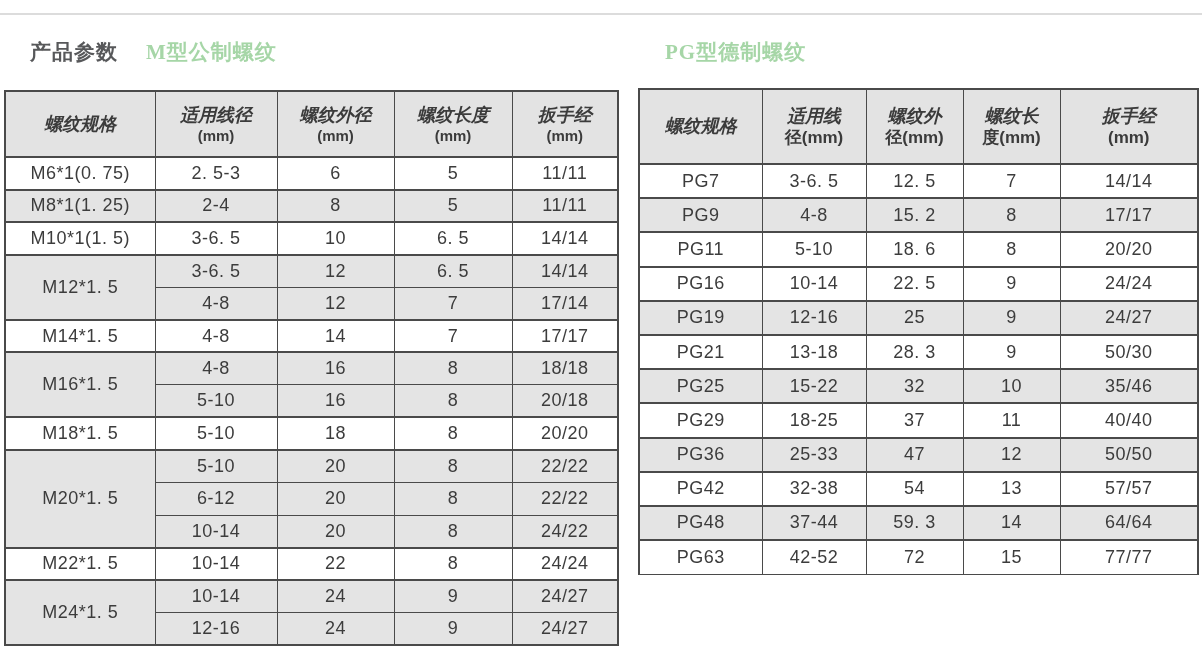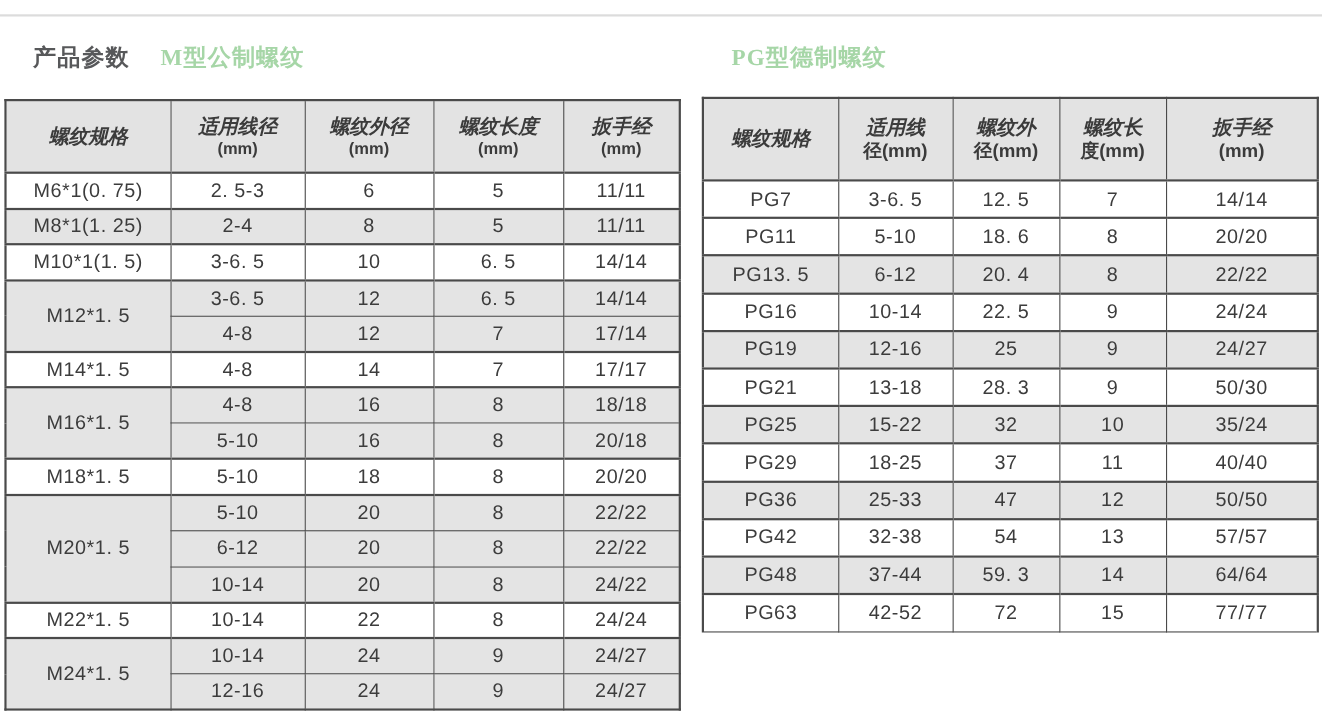--- a/index.html
+++ b/index.html
@@ -223,33 +223,33 @@
       </tr>
     </thead>
     <tbody id="right-body">
         <tr class="group-start">
           <td rowspan="1">PG7</td>
           <td>3-6. 5</td>
           <td>12. 5</td>
           <td>7</td>
           <td>14/14</td>
         </tr>
+        <tr class="group-start shaded">
+          <td rowspan="1">PG9</td>
+          <td>4-8</td>
+          <td>15. 2</td>
+          <td>8</td>
+          <td>17/17</td>
+        </tr>
         <tr class="group-start">
           <td rowspan="1">PG11</td>
           <td>5-10</td>
           <td>18. 6</td>
           <td>8</td>
           <td>20/20</td>
-        </tr>
-        <tr class="group-start shaded">
-          <td rowspan="1">PG13. 5</td>
-          <td>6-12</td>
-          <td>20. 4</td>
-          <td>8</td>
-          <td>22/22</td>
         </tr>
         <tr class="group-start">
           <td rowspan="1">PG16</td>
           <td>10-14</td>
           <td>22. 5</td>
           <td>9</td>
           <td>24/24</td>
         </tr>
         <tr class="group-start shaded">
           <td rowspan="1">PG19</td>
@@ -263,21 +263,21 @@
           <td>13-18</td>
           <td>28. 3</td>
           <td>9</td>
           <td>50/30</td>
         </tr>
         <tr class="group-start shaded">
           <td rowspan="1">PG25</td>
           <td>15-22</td>
           <td>32</td>
           <td>10</td>
-          <td>35/24</td>
+          <td>35/46</td>
         </tr>
         <tr class="group-start">
           <td rowspan="1">PG29</td>
           <td>18-25</td>
           <td>37</td>
           <td>11</td>
           <td>40/40</td>
         </tr>
         <tr class="group-start shaded">
           <td rowspan="1">PG36</td>

